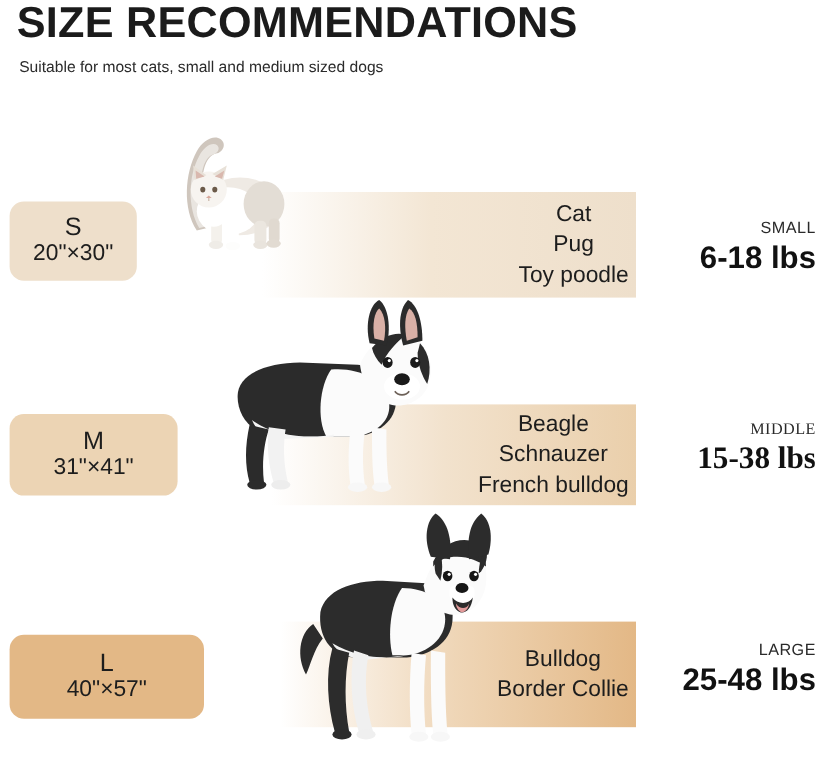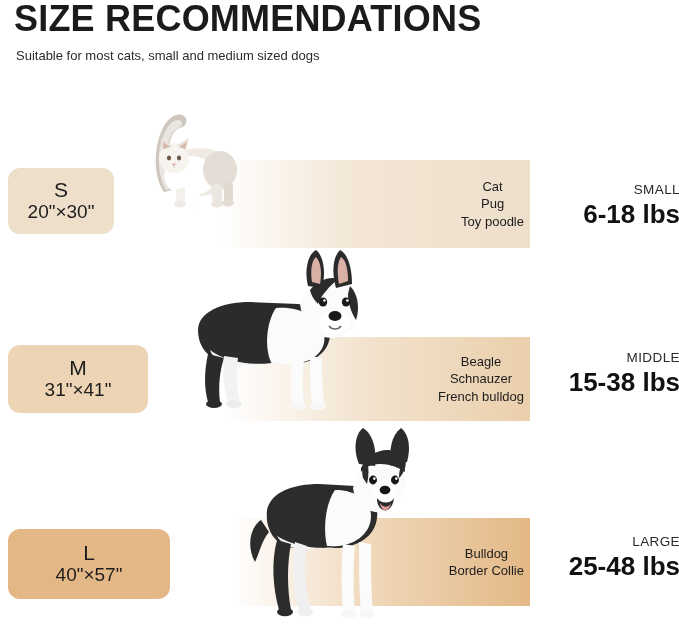--- a/index.html
+++ b/index.html
@@ -79,21 +79,21 @@
     position: absolute;
     box-sizing: border-box;
     display: flex;
     align-items: center;
     justify-content: flex-end;
   }
   .breeds {
     text-align: center;
     padding-right: 6px;
     line-height: 1.32;
-    font-size: 13px;
+    font-size: 19px;
     color: #1d1d1d;
     white-space: nowrap;
   }
   .breeds div { white-space: nowrap; }
 
   
   .weight {
     position: absolute;
     text-align: right;
     width: 140px;
@@ -226,21 +226,21 @@
       <ellipse cx="155" cy="76" rx="15" ry="11" fill="#ffffff"></ellipse>
       <ellipse cx="155" cy="70" rx="6.5" ry="5" fill="#1a1a1a"></ellipse>
       <path d="M149 80 C152 84 158 84 161 80" stroke="#6d6158" stroke-width="1.4" fill="none"></path>
     </svg>
 
     <div class="badge" style="left:8px; top:345px; width:140px; height:68px; background:#ecd4b4;">
       <div class="letter">M</div>
       <div class="dims">31"×41"</div>
     </div>
 
-    <div class="weight" style="left:540px; top:350px;">
+    <div class="weight" style="left:540px; top:350px;font-family:Liberation Serif, serif;">
       <div class="cat">MIDDLE</div>
       <div class="lbs">15-38 lbs</div>
     </div>
   </div>
 
   <div class="row">
 
     <div class="bar" style="left:150px; top:518px; width:380px; height:88px;
                 background: linear-gradient(to right, #ffffff 0%, #ffffff 22%, #efd6b7 60%, #e3b886 100%);">
       <div class="breeds">

